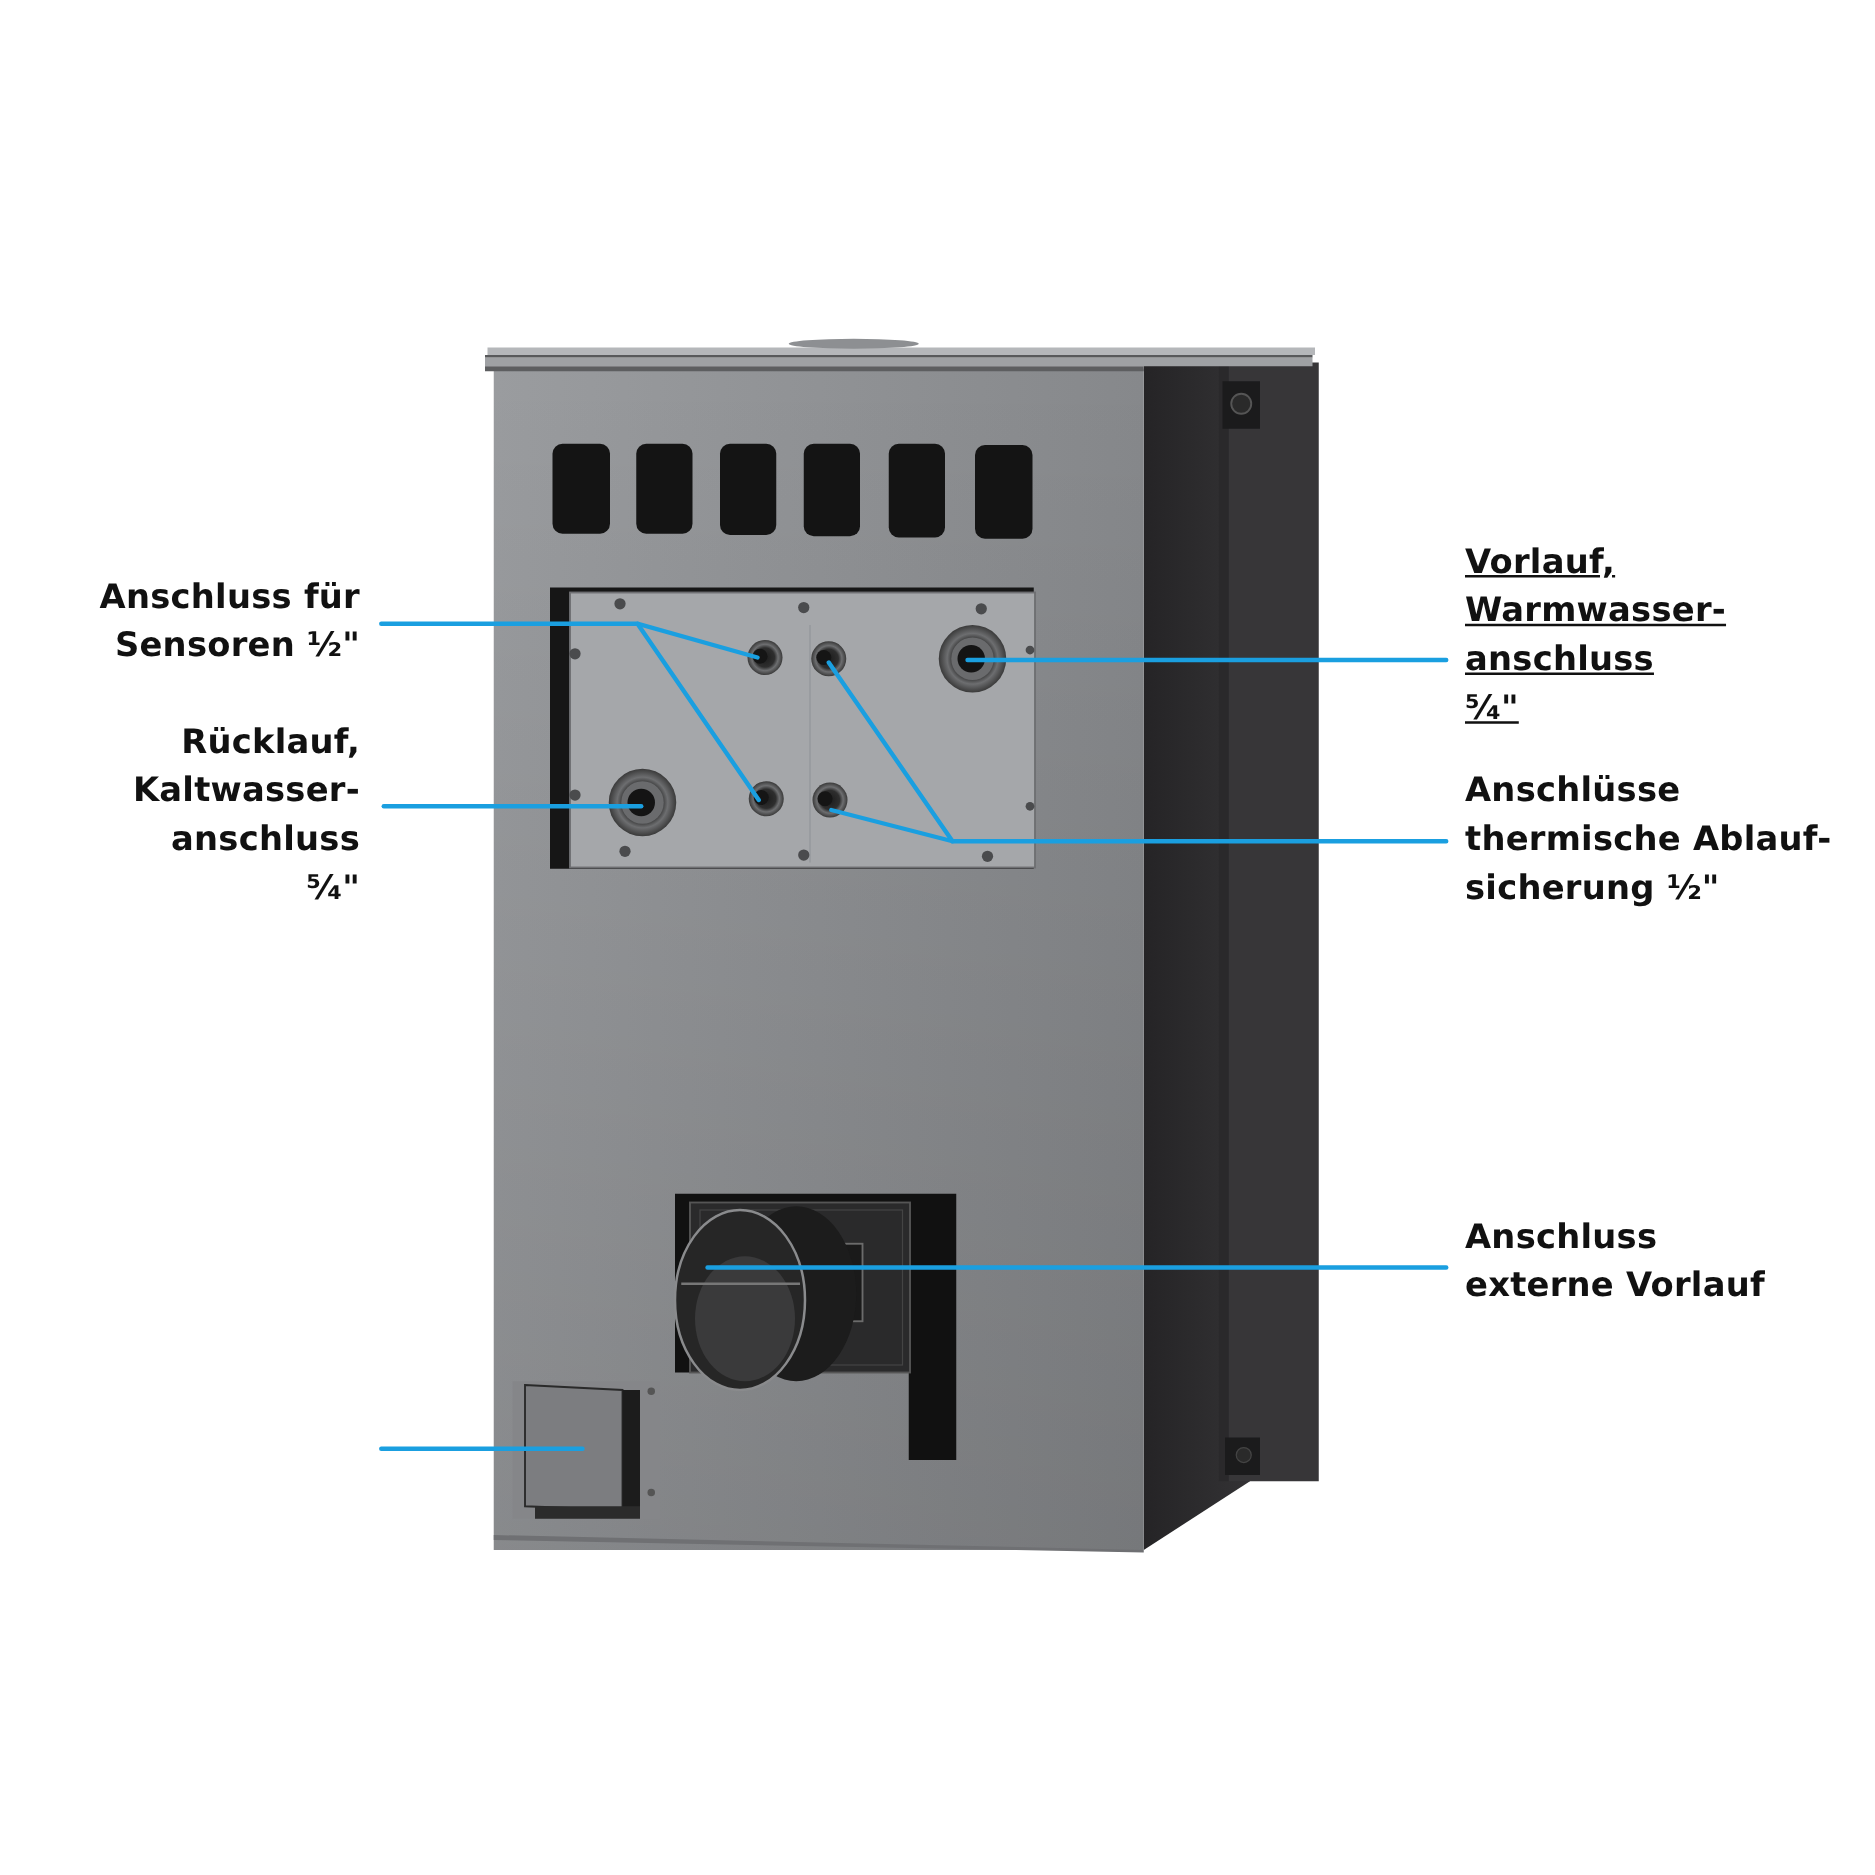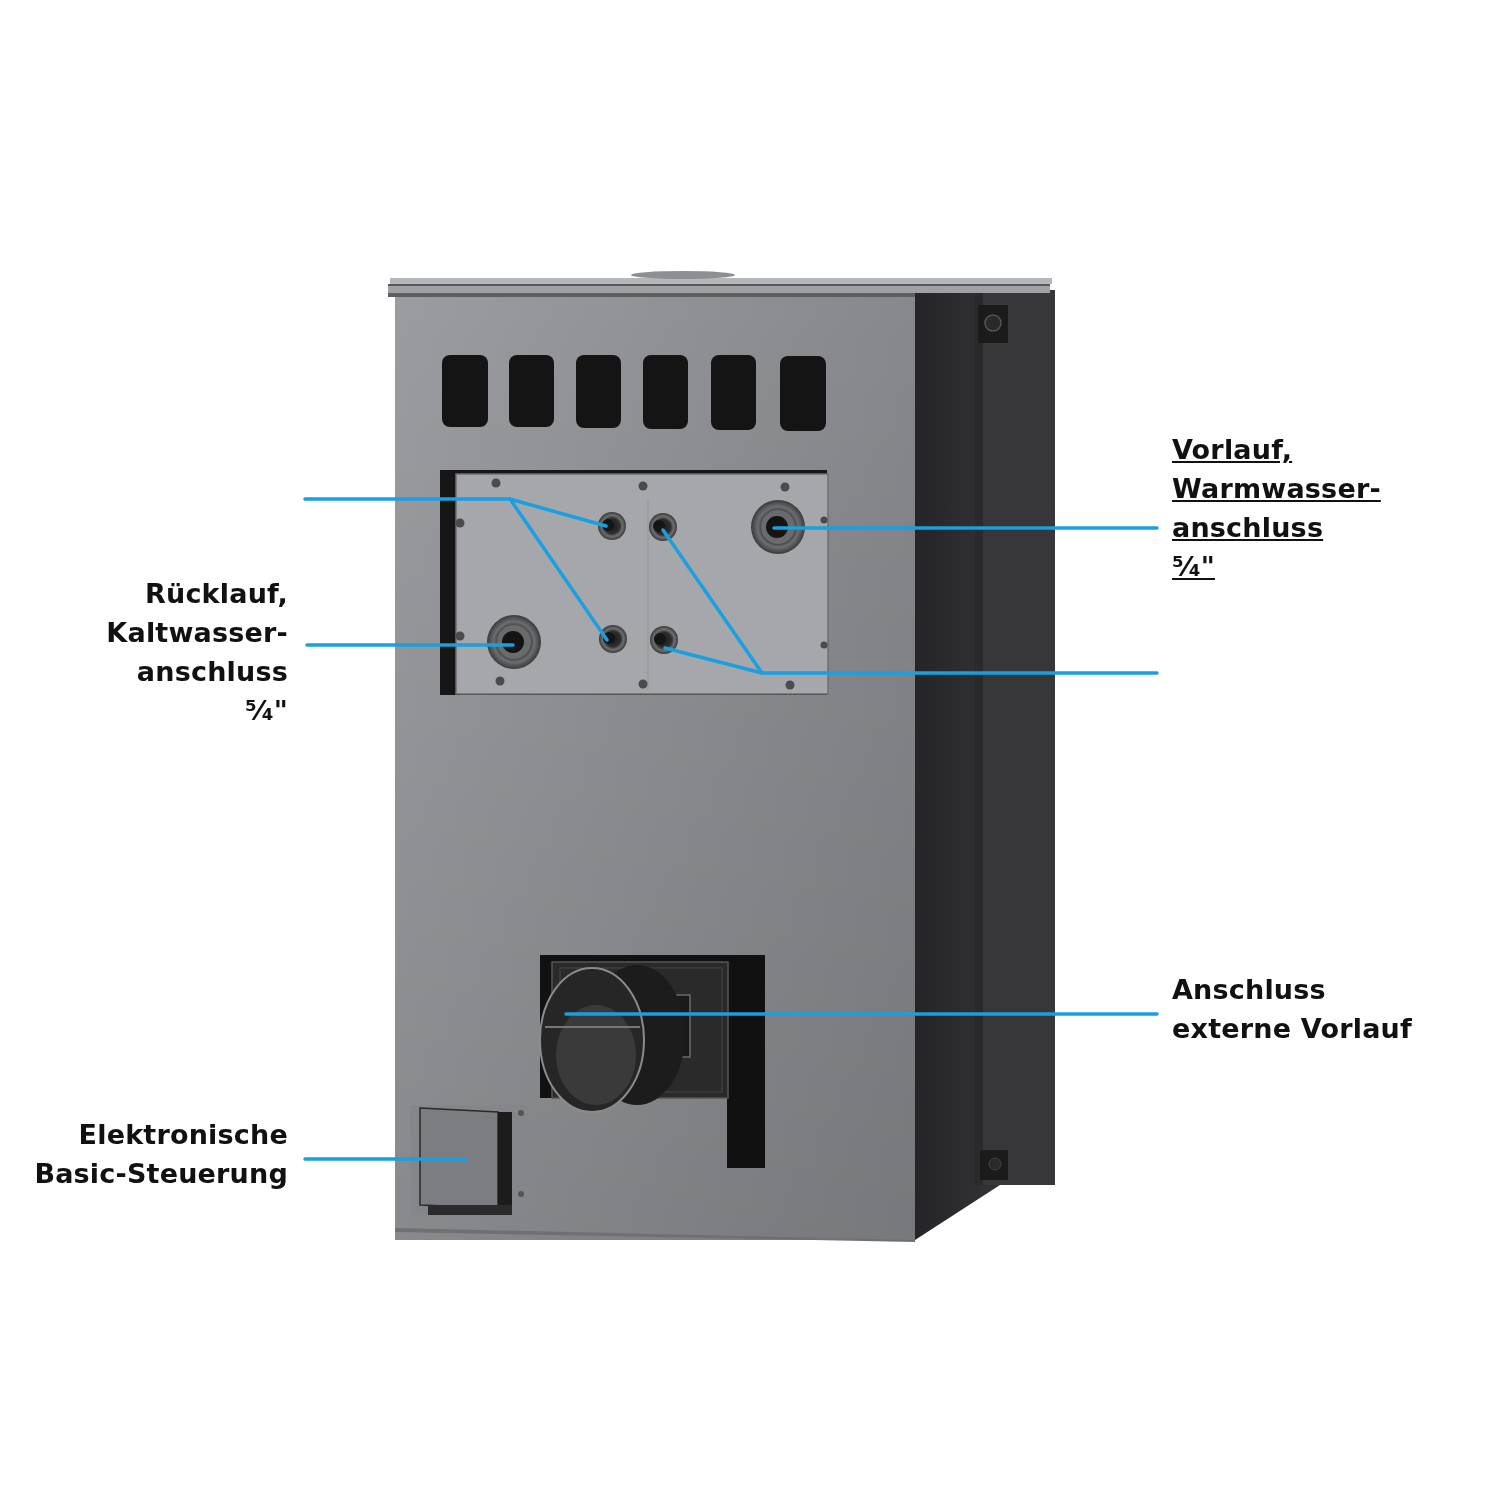--- a/index.html
+++ b/index.html
@@ -144,39 +144,44 @@
     <polyline points="510,499 607,640"></polyline>
     <polyline points="307,645 513,645"></polyline>
     <polyline points="1157,528 774,528"></polyline>
     <polyline points="1157,673 762,673 663,530"></polyline>
     <polyline points="762,673 665,648"></polyline>
     <polyline points="1157,1014 566,1014"></polyline>
     <polyline points="305,1159 466,1159"></polyline>
   </g>
 </svg>
 
+<div class="label left" style="right:1212px; top:458px;">
+  <span>Anschluss für</span>
+  <span>Sensoren ½"</span>
+</div>
 
 <div class="label left" style="right:1212px; top:574px;">
   <span>Rücklauf,</span>
   <span>Kaltwasser-</span>
   <span>anschluss</span>
   <span>⁵⁄₄"</span>
 </div>
 
-<div class="label left" style="right:1212px; top:1115px;">
-  <span>Elektronische</span>
-  <span>Basic-Steuerung</span>
-</div>
 
 <div class="label right" style="left:1172px; top:430px;text-decoration:underline;">
   <span>Vorlauf,</span>
   <span>Warmwasser-</span>
   <span>anschluss</span>
   <span>⁵⁄₄"</span>
 </div>
 
+<div class="label right" style="left:1172px; top:613px;">
+  <span>Anschlüsse</span>
+  <span>thermische Ablauf-</span>
+  <span>sicherung ½"</span>
+</div>
 
 <div class="label right" style="left:1172px; top:970px;">
   <span>Anschluss</span>
   <span>externe Vorlauf</span>
 </div>
 
 </div>
 
 </body></html>

